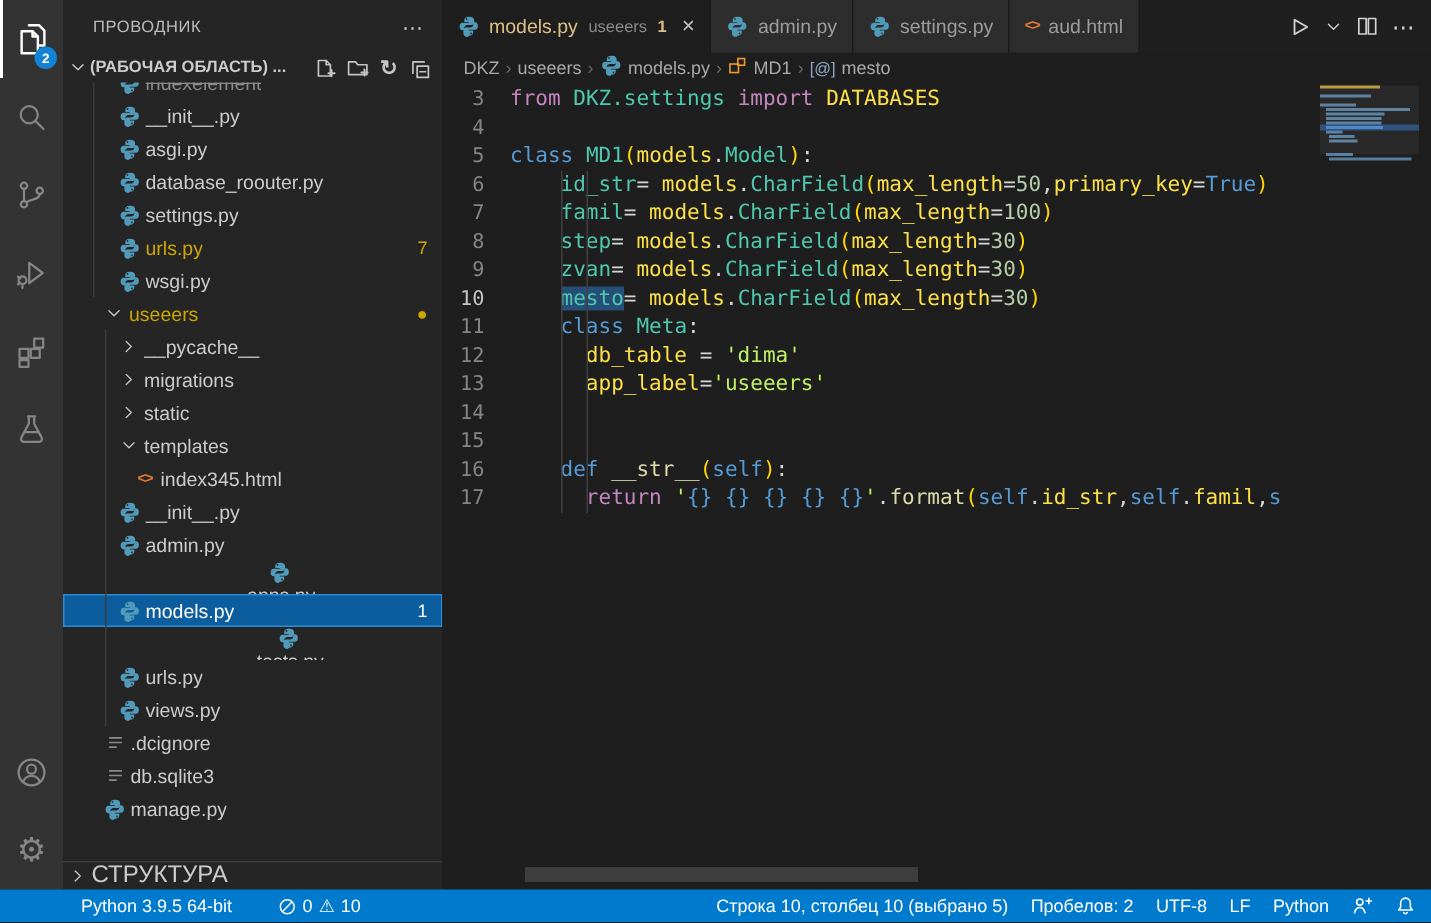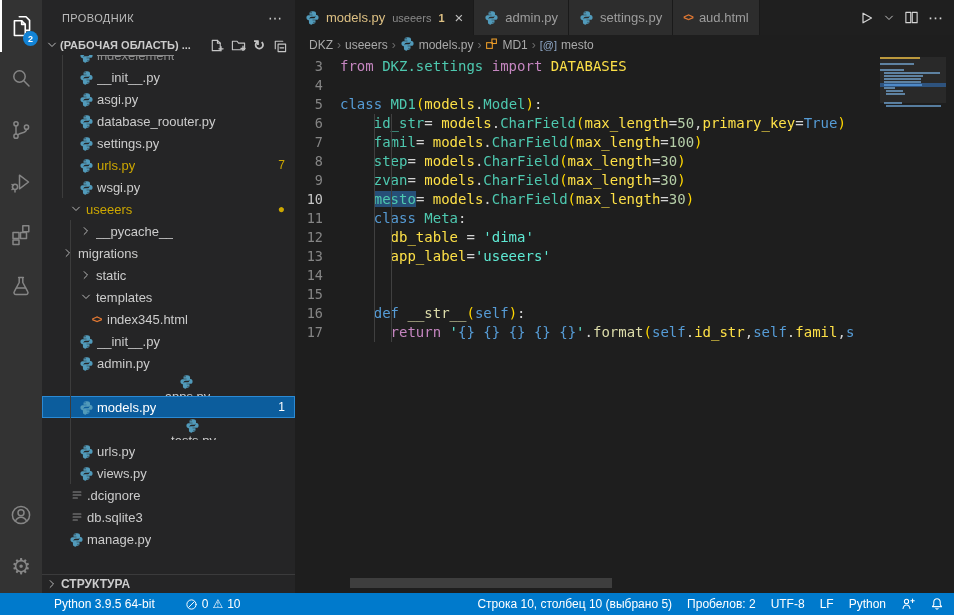--- a/index.html
+++ b/index.html
@@ -39,21 +39,21 @@
   .trow .twisty{width:16px;display:flex;justify-content:center;color:#c5c5c5;flex:none;}
   .trow .ficon{width:17px;display:flex;justify-content:center;align-items:center;flex:none;}
   .trow .tlabel{margin-left:2px;overflow:hidden;text-overflow:ellipsis;}
   .trow .tbadge{margin-left:auto;padding-right:10px;font-size:12px;}
   .trow.selected{background:#0c5d9d;box-shadow:inset 0 0 0 1px #2b8ad4;color:#ffffff;}
   .trow.warncolor .tlabel, .trow.warncolor .tbadge{color:#cca700;}
   .trow.deleted .tlabel{color:#8b8b8b;text-decoration:line-through;}
   .tguide{position:absolute;width:1px;background:#3c3c3c;}
   .html-glyph{color:#e37933;font-size:10px;font-weight:bold;letter-spacing:-1px;}
   .outline{position:absolute;left:0;bottom:0;right:0;height:19px;border-top:1px solid rgba(128,128,128,.25);
-           display:flex;align-items:center;font-size:12px;font-weight:bold;color:#cccccc;padding-left:4px;cursor:pointer;}
+           display:flex;align-items:center;font-size:16px;font-weight:normal;color:#cccccc;padding-left:4px;cursor:pointer;}
   .outline .chev{margin-right:3px;display:flex;color:#c5c5c5;}
 
   
   .editor{position:absolute;left:295px;top:0;width:659px;height:593px;background:#1e1e1e;}
   .tabbar{position:absolute;left:0;top:0;right:0;height:35px;background:#1f1f1f;display:flex;align-items:stretch;}
   .tab{display:flex;align-items:center;padding:0 10px;background:#2d2d2d;border-right:1px solid #1a1a1a;
        font-size:13px;color:#9d9d9d;cursor:pointer;white-space:nowrap;}
   .tab.active{background:#1e1e1e;}
   .tab.active .tab-label{color:#ddc083;}
   .tab .ficon{margin-right:6px;display:flex;}
@@ -70,21 +70,21 @@
   .field-glyph{color:#8fa8c8;font-size:11px;}
 
   .code{position:absolute;left:0;top:55px;width:585px;height:523px;overflow:hidden;
         font-family:"DejaVu Sans Mono",monospace;font-size:14px;line-height:19px;padding-top:2px;}
   .crow{display:flex;height:19px;}
   .crow .ln{width:45px;padding-right:17px;text-align:right;color:#858585;flex:none;font-size:13.5px;}
   .crow .ln.activeln{color:#c6c6c6;}
   .crow pre{margin:0;font-family:inherit;font-size:inherit;line-height:inherit;white-space:pre;}
   .cguide{position:absolute;width:1px;background:#404040;}
   .tok-k{color:#569CD6;} .tok-kp{color:#C586C0;} .tok-cls{color:#4EC9B0;} .tok-prop{color:#4EC9B0;}
-  .tok-v{color:#fde047;} .tok-num{color:#B5CEA8;} .tok-str{color:#5eead4;} .tok-fmt{color:#569CD6;}
+  .tok-v{color:#fde047;} .tok-num{color:#B5CEA8;} .tok-str{color:#bef264;} .tok-fmt{color:#569CD6;}
   .tok-fn{color:#DCDCAA;} .tok-d{color:#D4D4D4;} .tok-b1{color:#FFD700;}
   .sel{background:#264F78;}
 
   .minimap{position:absolute;left:585px;top:57px;width:66px;height:520px;cursor:pointer;}
   .mm-slider{position:absolute;left:0;top:0;width:100%;height:46px;background:rgba(255,255,255,.05);}
   .mm-bar{height:2px;margin-bottom:1px;}
   .mm-selband{position:absolute;left:0;width:100%;height:4px;background:rgba(55,148,255,.4);}
   .hscroll{position:absolute;left:55px;top:578px;width:262px;height:10px;background:rgba(90,90,90,.55);}
 
   
@@ -272,21 +272,21 @@
           <span class="tbadge">●</span>
         </div>
         <div class="trow   " style="padding-left:36px;">
           <span class="twisty">
             <svg width="12" height="12" viewBox="0 0 16 16" fill="none" stroke="currentColor" stroke-width="1.2" stroke-linecap="round" stroke-linejoin="round">
               <path d="M5.5 3.5L10 8l-4.5 4.5"></path>
             </svg>
           </span>
           <span class="tlabel">__pycache__</span>
         </div>
-        <div class="trow   " style="padding-left:18px;">
+        <div class="trow   " style="padding-left:36px;">
           <span class="twisty">
             <svg width="12" height="12" viewBox="0 0 16 16" fill="none" stroke="currentColor" stroke-width="1.2" stroke-linecap="round" stroke-linejoin="round">
               <path d="M5.5 3.5L10 8l-4.5 4.5"></path>
             </svg>
           </span>
           <span class="tlabel">migrations</span>
         </div>
         <div class="trow   " style="padding-left:36px;">
           <span class="twisty">
             <svg width="12" height="12" viewBox="0 0 16 16" fill="none" stroke="currentColor" stroke-width="1.2" stroke-linecap="round" stroke-linejoin="round">

